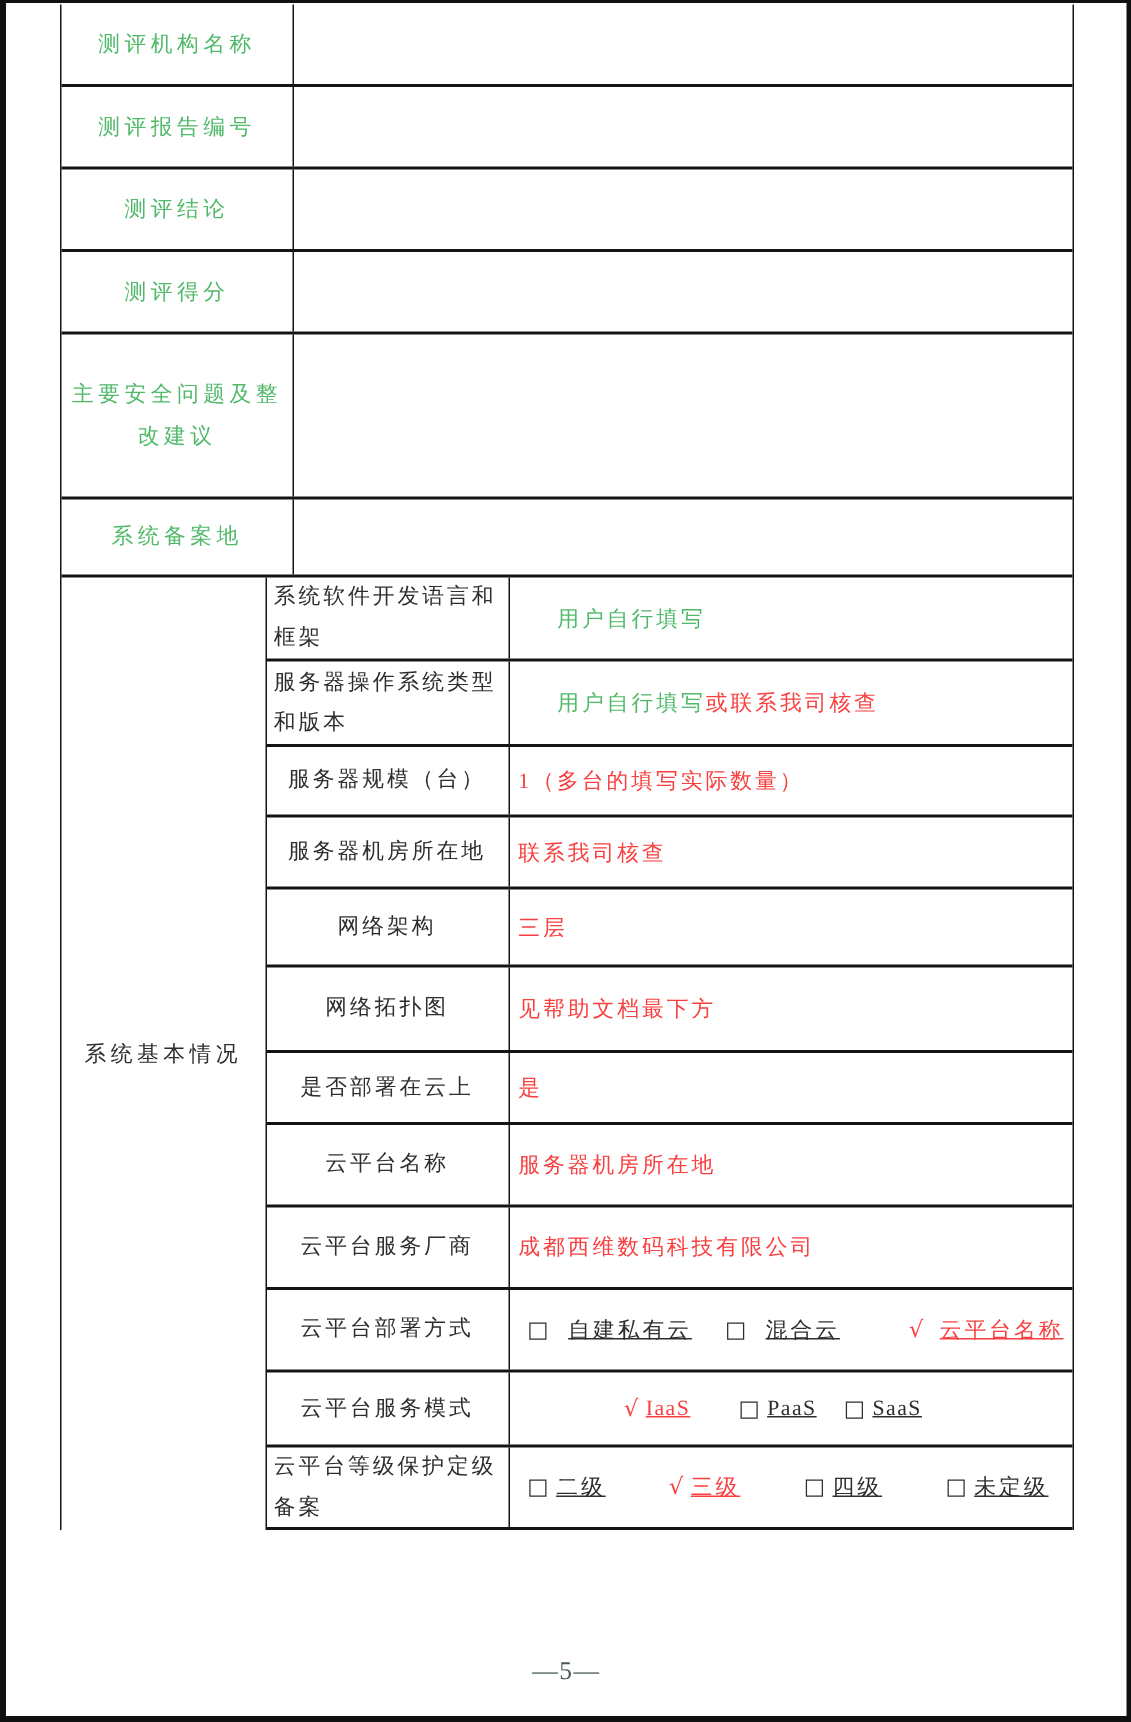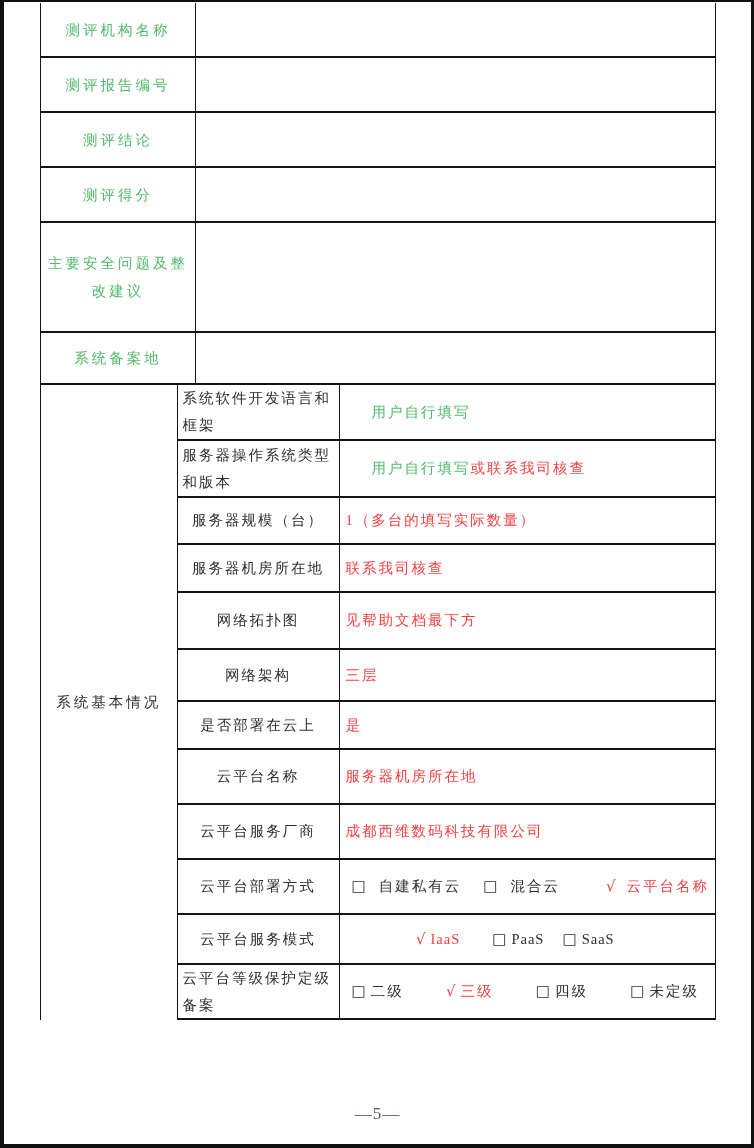--- a/index.html
+++ b/index.html
@@ -84,21 +84,21 @@
   .vp[data-color="red"]{color:var(--red);}
   .opt[data-color="black"]{color:var(--ink);}
   .opt[data-color="red"]{color:var(--red);}
   .opts{display:flex;align-items:center;}
   .opt{display:inline-flex;align-items:center;white-space:nowrap;}
   .mark{
     font-family:"DejaVu Sans","Liberation Sans",sans-serif;
     font-size:15px;
     line-height:1;
   }
-  .optlbl{font-size:14.5px;letter-spacing:2px;}
+  .optlbl{font-size:14.5px;letter-spacing:2px;text-decoration:underline;}
   
   .deploy{padding-left:12px;}
   .deploy .mark{margin-right:11px;}
   .deploy .opt:nth-child(2){margin-left:22px;}
   .deploy .opt:nth-child(3){margin-left:46px;}
   .deploy .opt:nth-child(3) .mark{margin-right:9px;}
   
   .service{justify-content:center;padding-right:30px;}
   .service .mark{margin-right:3px;}
   .service .optlbl{letter-spacing:1px;}
@@ -208,35 +208,35 @@
 
         <div class="subrow" style="height:48px">
           <div class="sc1">
             <span class="sublbl">服务器机房所在地</span>
           </div>
           <div class="sc2">
             <span class="vp" data-color="red">联系我司核查</span>
           </div>
         </div>
 
+        <div class="subrow" style="height:52px">
+          <div class="sc1">
+            <span class="sublbl">网络架构</span>
+          </div>
+          <div class="sc2">
+            <span class="vp" data-color="red">三层</span>
+          </div>
+        </div>
+
         <div class="subrow" style="height:57px">
           <div class="sc1">
             <span class="sublbl">网络拓扑图</span>
           </div>
           <div class="sc2">
             <span class="vp" data-color="red">见帮助文档最下方</span>
-          </div>
-        </div>
-
-        <div class="subrow" style="height:52px">
-          <div class="sc1">
-            <span class="sublbl">网络架构</span>
-          </div>
-          <div class="sc2">
-            <span class="vp" data-color="red">三层</span>
           </div>
         </div>
 
         <div class="subrow" style="height:48px">
           <div class="sc1">
             <span class="sublbl">是否部署在云上</span>
           </div>
           <div class="sc2">
             <span class="vp" data-color="red">是</span>
           </div>

